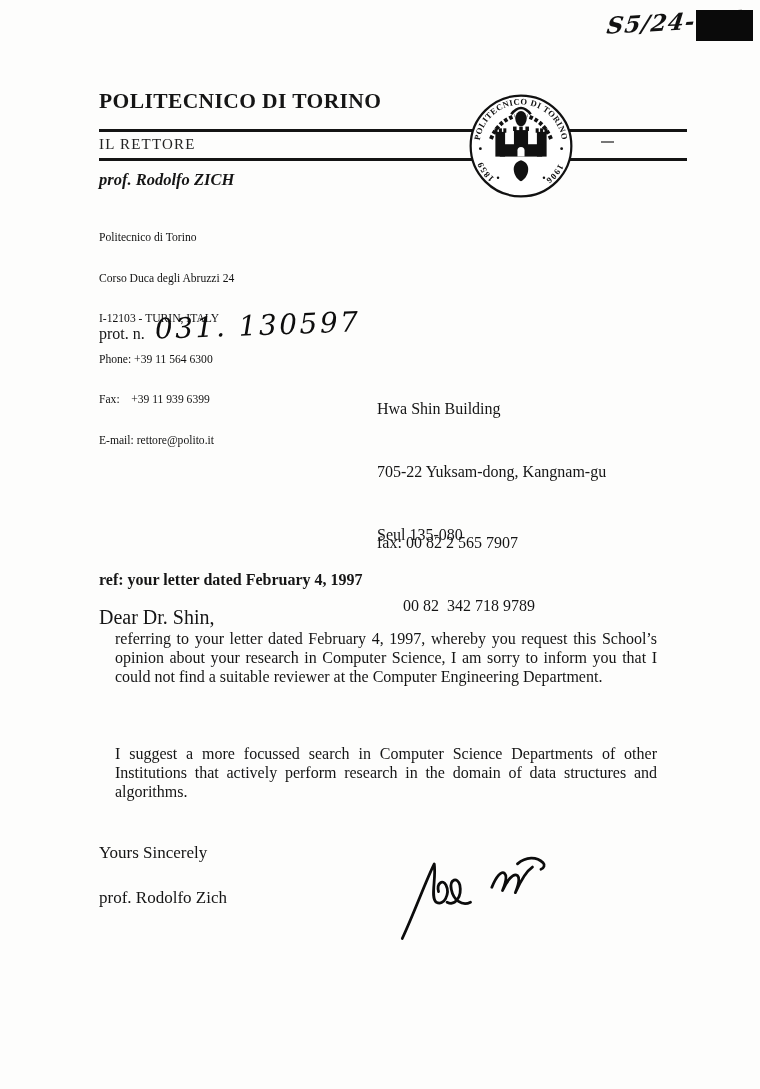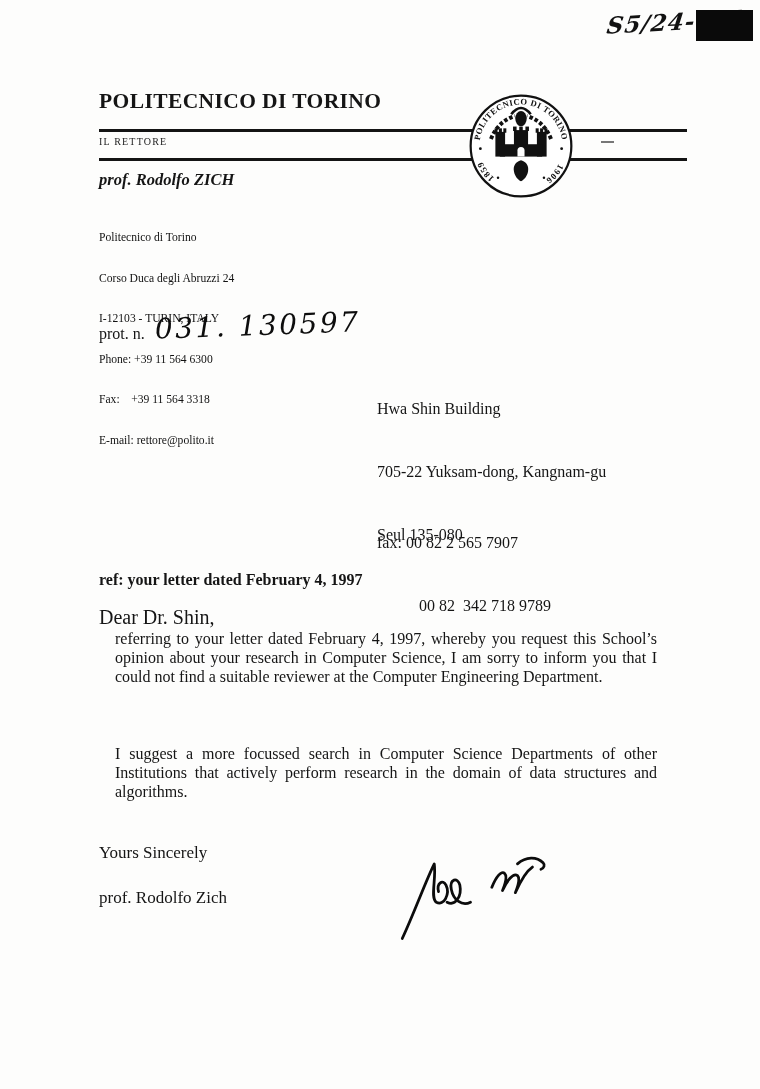--- a/index.html
+++ b/index.html
@@ -50,21 +50,21 @@
     left: 99px;
     width: 588px;
     height: 3px;
     background: #141414;
   }
   .rule-top { top: 129px; }
   .rule-bottom { top: 158px; }
   .office {
     position: absolute;
     left: 99px; top: 136px;
-    font-size: 10px;
+    font-size: 15px;
     letter-spacing: 1.2px;
     color: #222;
     white-space: nowrap;
   }
   .dash-mark {
     position: absolute;
     left: 601px; top: 141px;
     width: 13px; height: 2px;
     background: #777;
   }
@@ -118,21 +118,21 @@
     line-height: 21px;
     white-space: pre;
   }
   .faxblock {
     position: absolute;
     left: 377px; top: 490px;
     font-size: 16px;
     line-height: 21px;
     white-space: pre;
   }
-  .fax-l2 { margin-left: 42px; }
+  .fax-l2 { margin-left: 26px; }
 
   
   .ref {
     position: absolute;
     left: 99px; top: 571px;
     font-size: 16px;
     white-space: nowrap;
     font-weight: bold;
   }
   .salutation {
@@ -227,21 +227,21 @@
     </svg>
   </div>
 
   <div class="rector">prof. Rodolfo ZICH</div>
 
   <div class="contact">
     <div>Politecnico di Torino</div>
     <div>Corso Duca degli Abruzzi 24</div>
     <div>I-12103 - TURIN, ITALY</div>
     <div>Phone: +39 11 564 6300</div>
-    <div>Fax:    +39 11 564 3318</div>
+    <div>Fax:    +39 11 939 6399</div>
     <div>E-mail: rettore@polito.it</div>
   </div>
 
   <div class="prot">
     <span>prot. n.</span><span class="prot-hand">031. 130597</span>
   </div>
 
   <div class="recipient">
     <div>Hwa Shin Building</div>
     <div>705-22 Yuksam-dong, Kangnam-gu</div>

